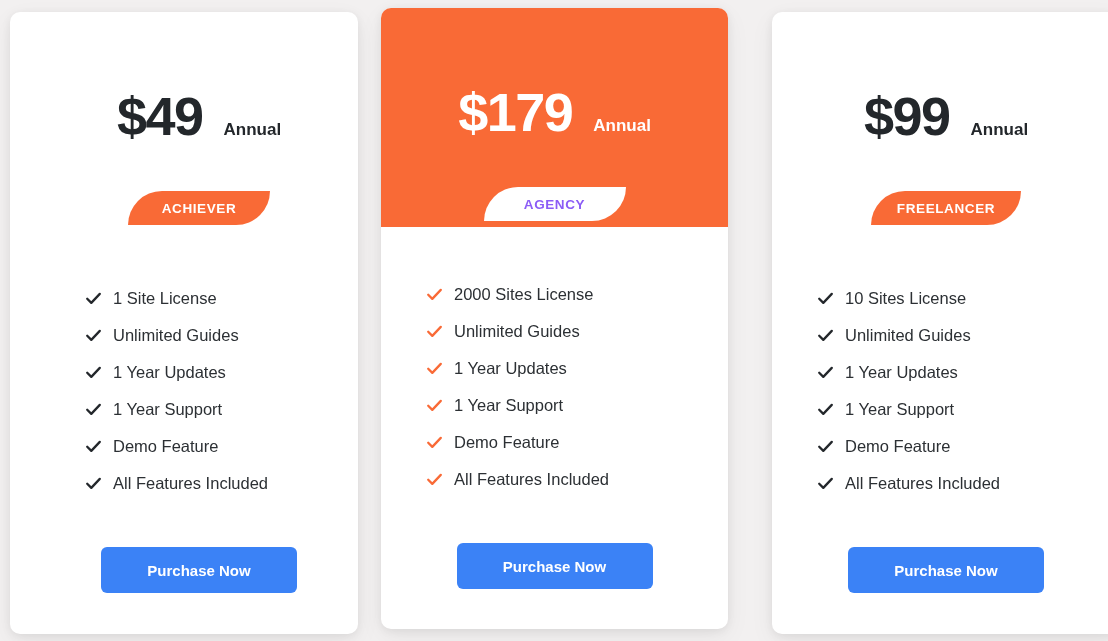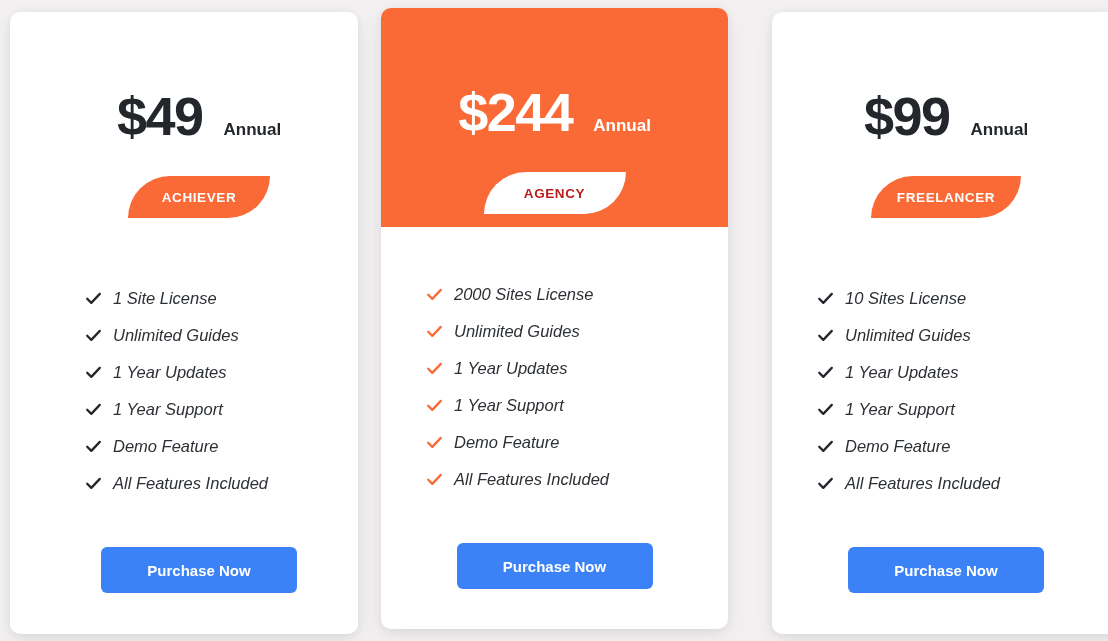--- a/index.html
+++ b/index.html
@@ -79,49 +79,48 @@
     margin-left: 21px;
     line-height: 1;
   }
 
   .card--agency .price-amount,
   .card--agency .price-period { color: #ffffff; }
 
   
   .badge {
     position: relative;
-    margin-top: 29px;
+    margin-top: 44px;
     width: 142px;
-    height: 42px;
+    height: 34px;
     background: #f96a36;
     border-radius: 42px 0 42px 0;
     display: flex;
     align-items: center;
     justify-content: center;
   }
 
   .badge__label {
     font-size: 13.5px;
     font-weight: 700;
     letter-spacing: 0.6px;
     color: #ffffff;
     white-space: nowrap;
   }
 
   .card--agency .badge { background: #ffffff; }
-  .card--agency .badge__label { color: #b91c1c; }
+  .card--agency .badge__label { color: #8b5cf6; }
 
   .card--freelancer .badge { width: 150px; text-align: right; }
 
   
   .features {
     list-style: none;
     padding: 0;
     margin: 49px 0 0 45px;
-    font-style: italic;
   }
 
   .feature {
     display: flex;
     align-items: center;
     height: 37px;
   }
 
   .feature__check {
     width: 17px;
@@ -222,21 +221,21 @@
     </ul>
 
     <div class="card__footer">
       <button class="cta-button">Purchase Now</button>
     </div>
   </section>
 
   <section class="card card--agency">
     <div class="card__header">
       <div class="price-row">
-        <span class="price-amount">$244</span>
+        <span class="price-amount">$179</span>
         <span class="price-period">Annual</span>
       </div>
       <div class="badge">
         <span class="badge__label">AGENCY</span>
       </div>
     </div>
 
     <ul class="features">
       <li class="feature">
         <svg class="feature__check" viewBox="0 0 20 20" fill="none" aria-hidden="true">

